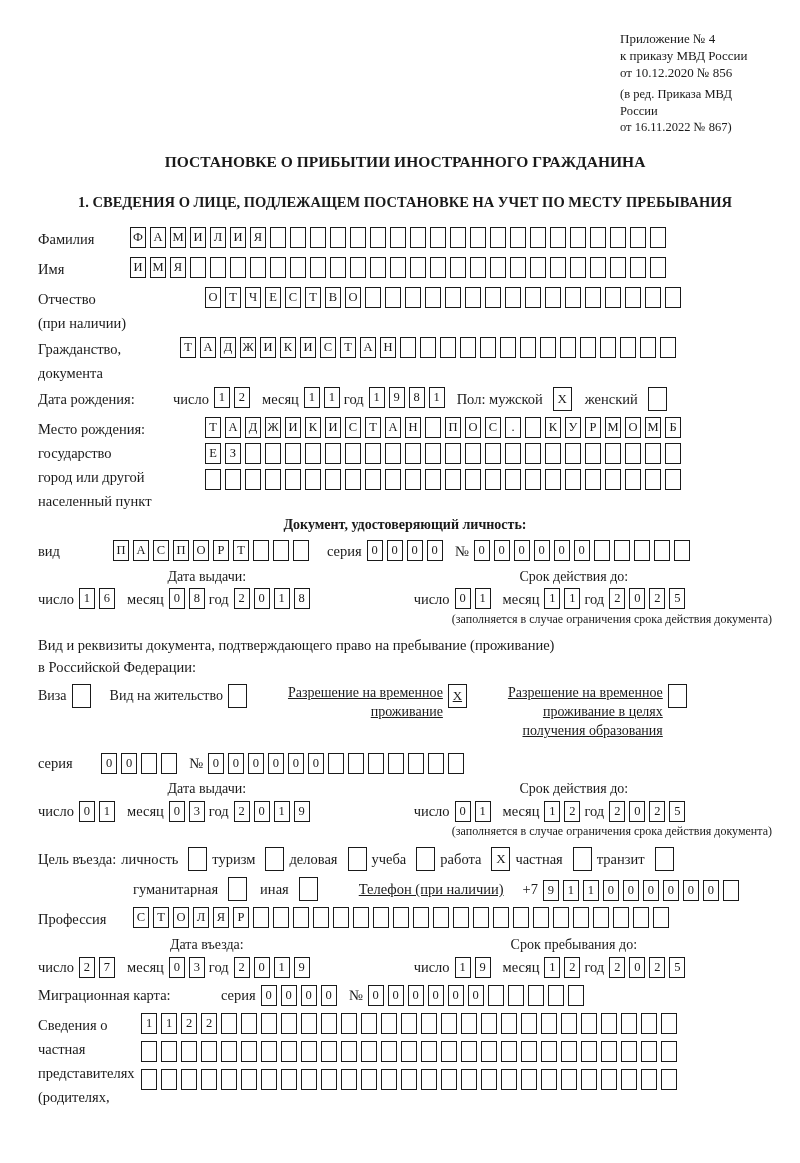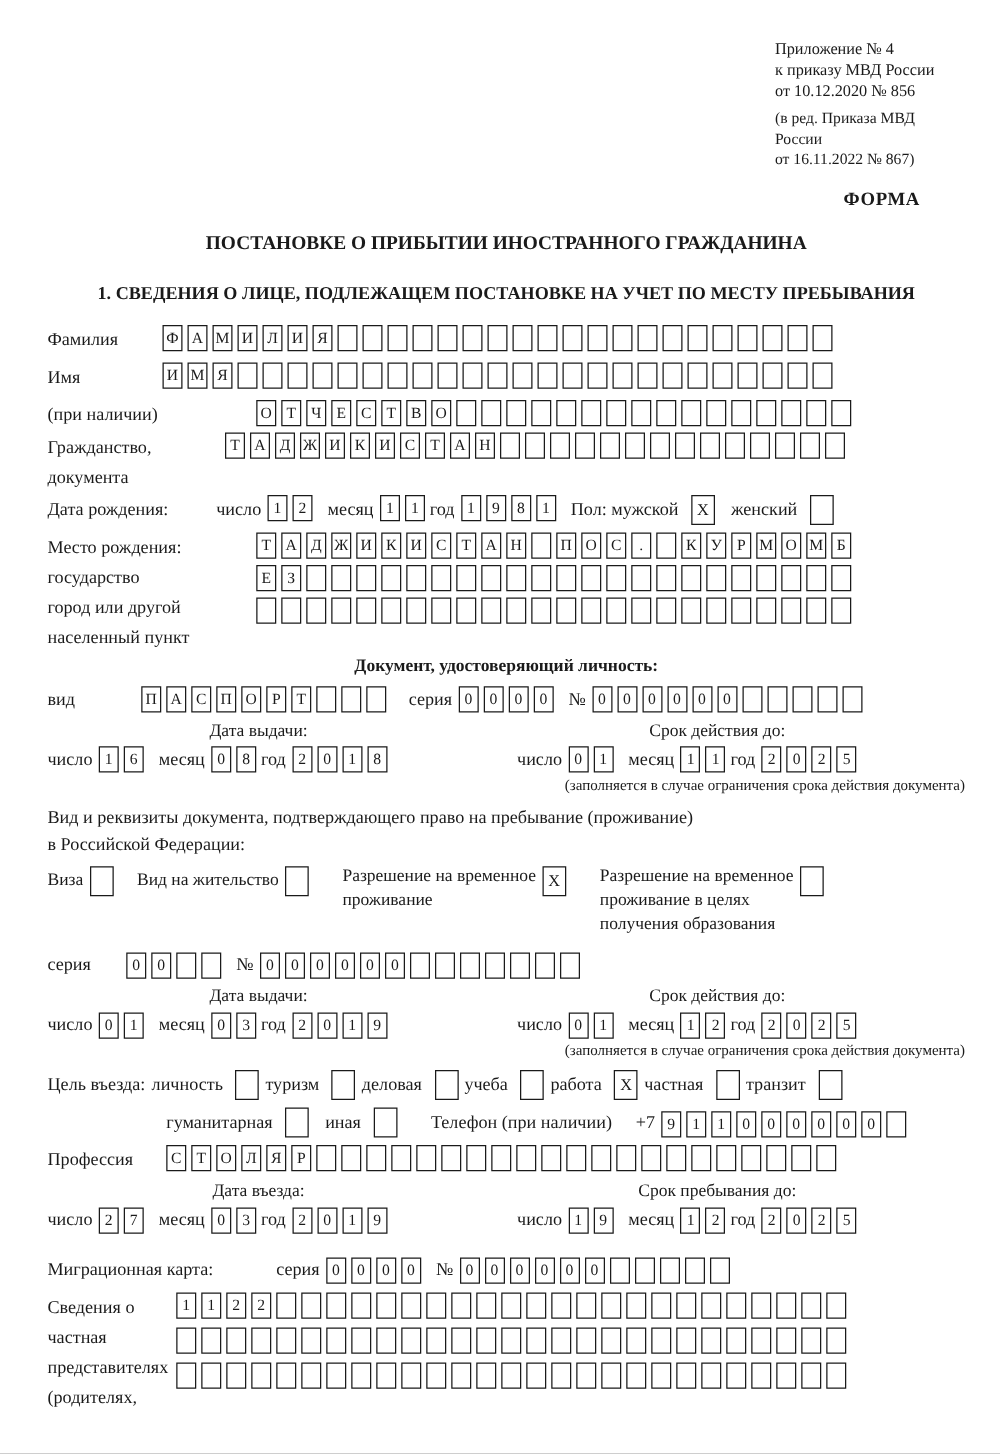--- a/index.html
+++ b/index.html
@@ -26,48 +26,47 @@
     display: inline-flex; align-items: center; justify-content: center;
     font-size: 12.5px; flex: 0 0 auto; background:#fff;
   }
   .cellrows .cells { margin-bottom: 5px; }
   .checkbox {
     display: inline-flex; width: 19px; height: 24px; border: 1.5px solid #1a1a1a;
     align-items: center; justify-content: center; font-size: 13px; margin: 0 5px;
     flex: 0 0 auto; background:#fff;
   }
   .inline-lbl { font-size: 14.5px; line-height: 24px; margin-right: 5px; }
-  .gap-s { margin-left: 8px; } .gap-m { margin-left: 14px; } .gap-l { margin-left: 22px; }
+  .gap-s { margin-left: 8px; } .gap-m { margin-left: 14px; } .gap-l { margin-left: 36px; text-decoration: underline; }
 
   .doc-heading { text-align: center; font-weight: bold; font-size: 14px; margin: 4px 0 6px 0; }
   .datepair { display: flex; margin-bottom: 2px; }
   .datecol-l { flex: 0 0 46%; } .datecol-r { flex: 0 0 54%; }
   .datecol-l .date-head, .datecol-r .date-head { text-align: center; font-size: 14px; margin-bottom: 2px; }
   .dateline { display: flex; align-items: center; }
   .note { font-size: 12px; text-align: right; margin: 1px 0 6px 0; }
   .intro { font-size: 14.5px; line-height: 1.5; }
   .opts { display: flex; align-items: flex-start; margin: 6px 0 10px 0; }
   .opt { display: flex; align-items: flex-start; }
-  .opt-label { font-size: 14px; text-align: left; line-height: 1.35; }
+  .opt-label { font-size: 14px; text-align: right; line-height: 1.35; }
 </style>
 </head>
 <body>
 
 <div class="page">
 
   <div class="appendix">
     <div>Приложение № 4</div>
     <div>к приказу МВД России</div>
     <div>от 10.12.2020 № 856</div>
   </div>
   <div class="revision">
     <div>(в ред. Приказа МВД России</div>
     <div>от 16.11.2022 № 867)</div>
   </div>
-  <div class="forma">ФОРМА</div>
 
   <div class="title">
     <div>ПОСТАНОВКЕ О ПРИБЫТИИ ИНОСТРАННОГО ГРАЖДАНИНА</div>
   </div>
 
   <div class="section-heading">1. СВЕДЕНИЯ О ЛИЦЕ, ПОДЛЕЖАЩЕМ ПОСТАНОВКЕ НА УЧЕТ ПО МЕСТУ ПРЕБЫВАНИЯ</div>
 
   <div class="row">
     <span class="lbl" style="width:92px">Фамилия</span>
     <span class="cells">
@@ -129,20 +128,21 @@
         <span class="cell"></span>
         <span class="cell"></span>
         <span class="cell"></span>
         <span class="cell"></span>
         <span class="cell"></span>
       </span>
   </div>
 
   <div class="row" style="margin-bottom:2px">
     <span class="lbl-lines" style="width:167px">
+      <div>Отчество</div>
       <div>(при наличии)</div>
     </span>
     <span class="cells">
         <span class="cell">О</span>
         <span class="cell">Т</span>
         <span class="cell">Ч</span>
         <span class="cell">Е</span>
         <span class="cell">С</span>
         <span class="cell">Т</span>
         <span class="cell">В</span>
@@ -617,21 +617,21 @@
         <span class="cells">
             <span class="cell">2</span>
             <span class="cell">0</span>
             <span class="cell">2</span>
             <span class="cell">5</span>
           </span>
       </div>
     </div>
   </div>
 
-  <div class="row" style="align-items:center; margin-top:16px">
+  <div class="row" style="align-items:center; margin-top:4px">
     <span class="inline-lbl" style="width:178px">Миграционная карта:</span>
     <span class="inline-lbl">серия</span>
     <span class="cells">
         <span class="cell">0</span>
         <span class="cell">0</span>
         <span class="cell">0</span>
         <span class="cell">0</span>
       </span>
     <span class="inline-lbl gap-s">№</span>
     <span class="cells">

